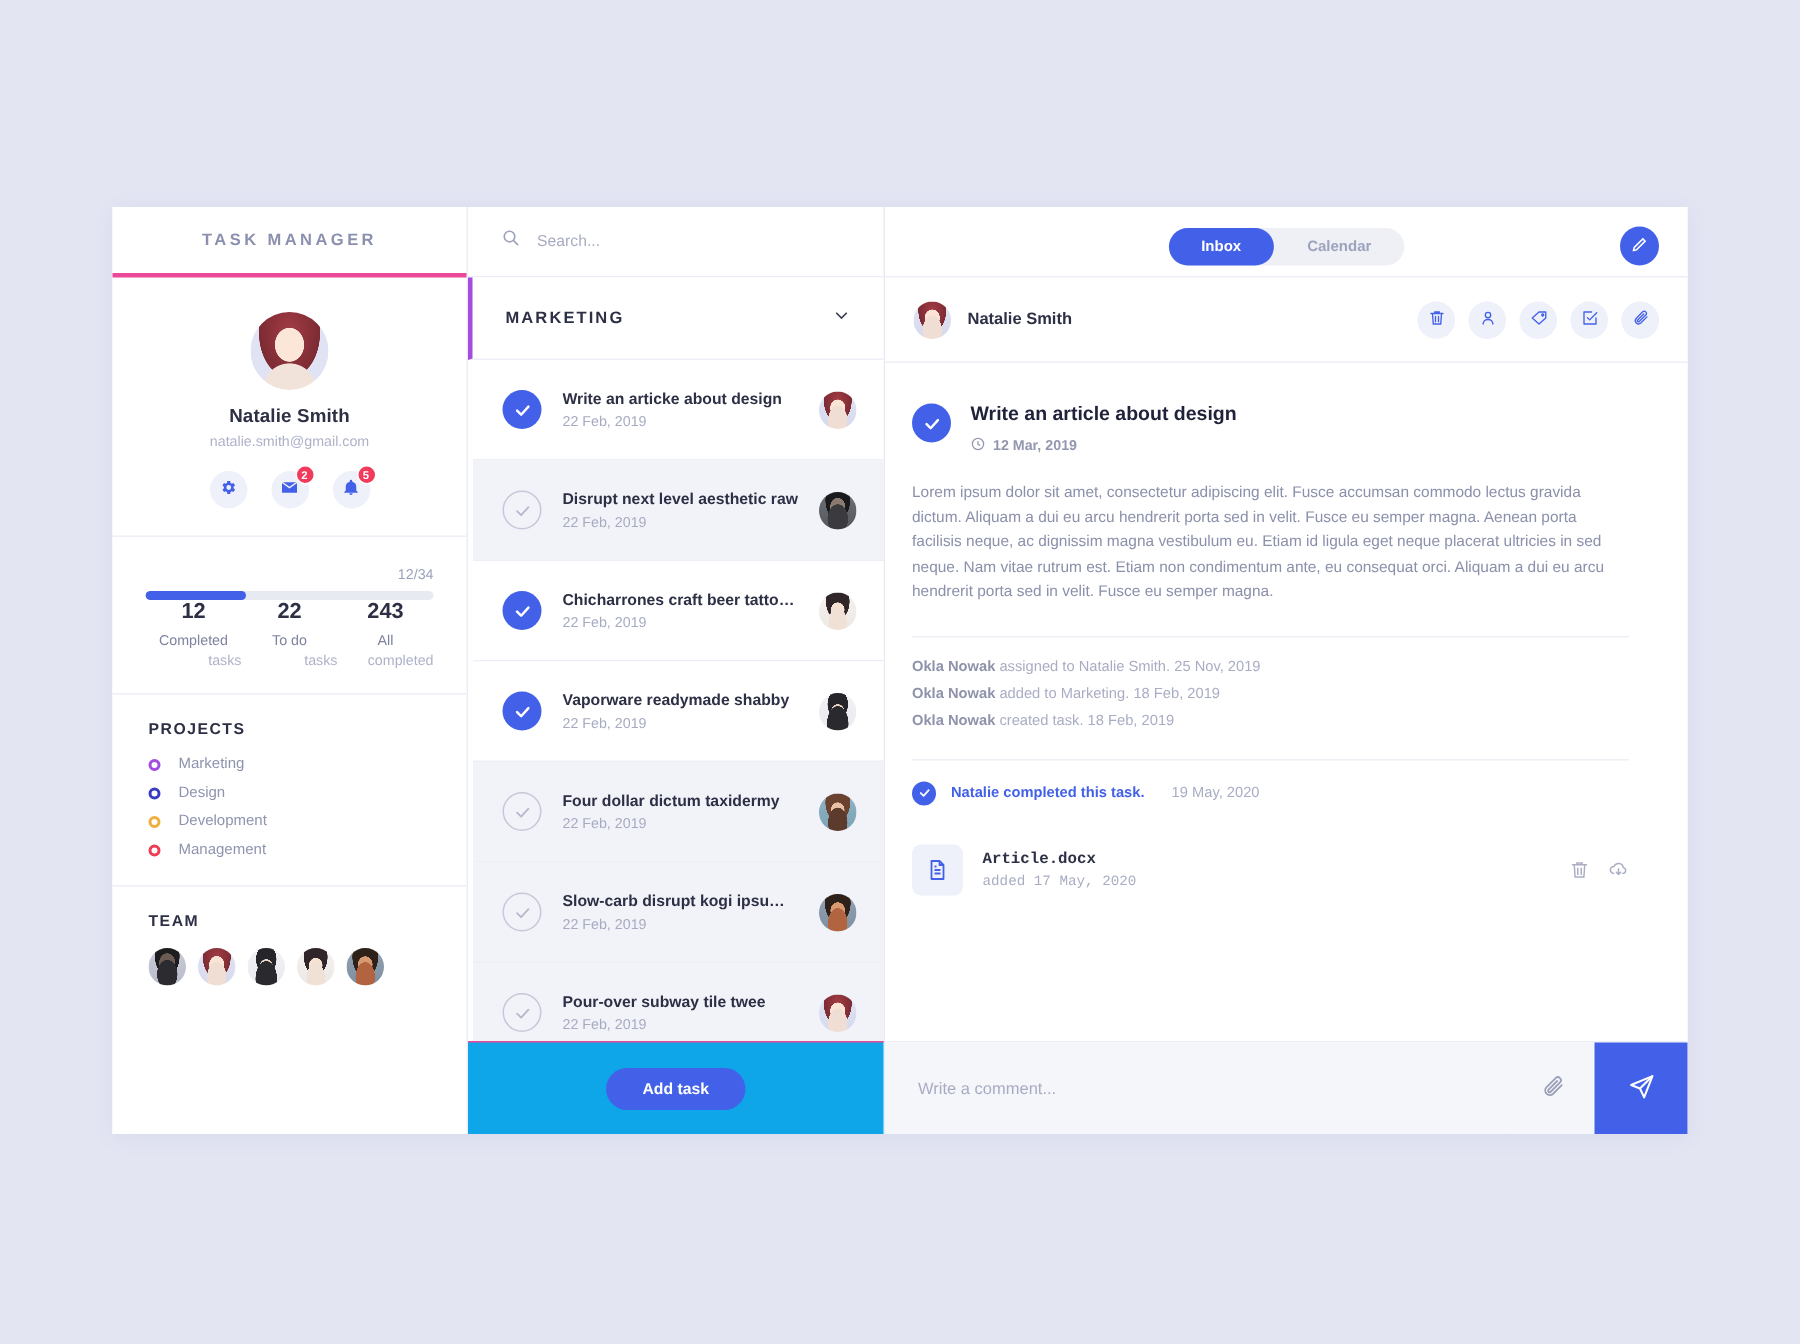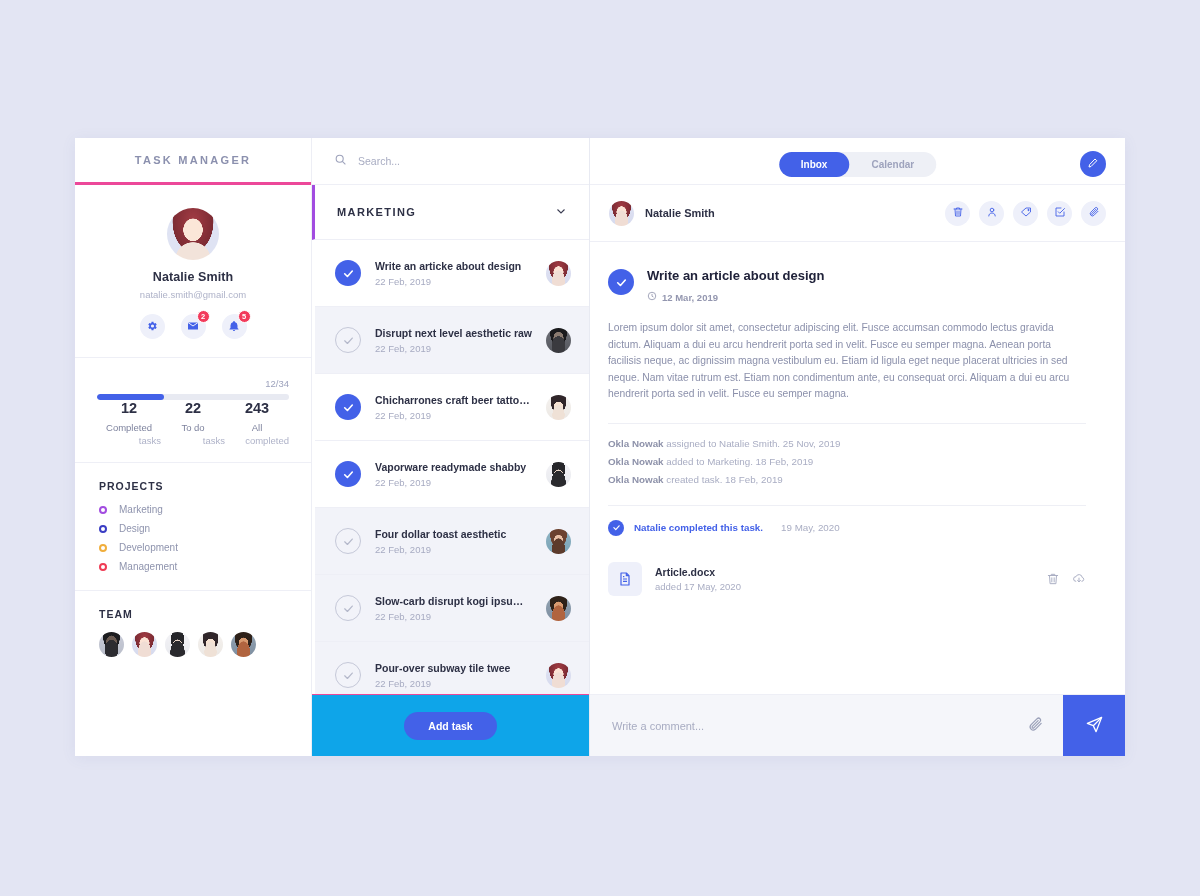--- a/index.html
+++ b/index.html
@@ -237,21 +237,21 @@
   .log-line { font-size: 9.8px; color: #a9adc3; margin-bottom: 7px; }
   .log-line b { color: #8e92aa; font-weight: 700; }
 
   .completed-row { display: flex; align-items: center; gap: 10px; }
   .chk-sm { width: 16px; height: 16px; border-radius: 50%; background: #4361e8; flex: none;
             display: flex; align-items: center; justify-content: center; }
   .chk-sm svg { width: 9px; height: 9px; stroke: #fff; }
   .completed-txt { font-size: 9.8px; font-weight: 700; color: #4361e8; }
   .completed-date { font-size: 9.8px; color: #a9adc3; margin-left: 8px; }
 
-  .attach-row { display: flex; align-items: center; gap: 13px; margin-top: 26px; max-width: 478px; }
+  .attach-row { display: flex; align-items: center; gap: 13px; margin-top: 26px; max-width: 478px; font-family: Liberation Mono, monospace; }
   .file-icon {
     width: 34px; height: 34px; border-radius: 6px; background: #eef0fa; flex: none;
     display: flex; align-items: center; justify-content: center;
   }
   .file-icon svg { width: 16px; height: 16px; }
   .file-name { font-size: 10.5px; font-weight: 700; color: #2d3045; }
   .file-meta { font-size: 9.5px; color: #a9adc3; margin-top: 3px; }
   .file-acts { margin-left: auto; display: flex; gap: 12px; }
   .file-acts button { background: none; border: none; cursor: pointer; padding: 0; line-height: 0; }
   .file-acts svg { width: 14px; height: 14px; }
@@ -453,21 +453,21 @@
         <div class="avatar avatar-sm" style="background-image:radial-gradient(ellipse at 50% 82%,#2a2a2e 0%,#2a2a2e 40%,transparent 41%),radial-gradient(ellipse at 50% 48%,#e9d6c8 0%,#e9d6c8 24%,transparent 25%),radial-gradient(ellipse at 50% 30%,#26262a 0%,#26262a 38%,transparent 39%),linear-gradient(#f3f3f6,#e8e9ee);"></div>
       </div>
 
       <div class="task-row alt">
         <span class="chk off">
           <svg viewBox="0 0 24 24" fill="none" stroke-width="2.2" stroke-linecap="round" stroke-linejoin="round">
               <path d="M5 12.5l5 5 9-10"></path>
             </svg>
         </span>
         <div class="task-body">
-          <div class="task-title">Four dollar toast aesthetic</div>
+          <div class="task-title">Four dollar dictum taxidermy</div>
           <div class="task-date">22 Feb, 2019</div>
         </div>
         <div class="avatar avatar-sm" style="background-image:radial-gradient(ellipse at 50% 78%,#5c3b2c 0%,#5c3b2c 36%,transparent 37%),radial-gradient(ellipse at 50% 44%,#e8c0a6 0%,#e8c0a6 25%,transparent 26%),radial-gradient(ellipse at 50% 24%,#6b4230 0%,#6b4230 46%,transparent 47%),linear-gradient(#8fb4c4,#7aa3b6);"></div>
       </div>
 
       <div class="task-row alt">
         <span class="chk off">
           <svg viewBox="0 0 24 24" fill="none" stroke-width="2.2" stroke-linecap="round" stroke-linejoin="round">
               <path d="M5 12.5l5 5 9-10"></path>
             </svg>

